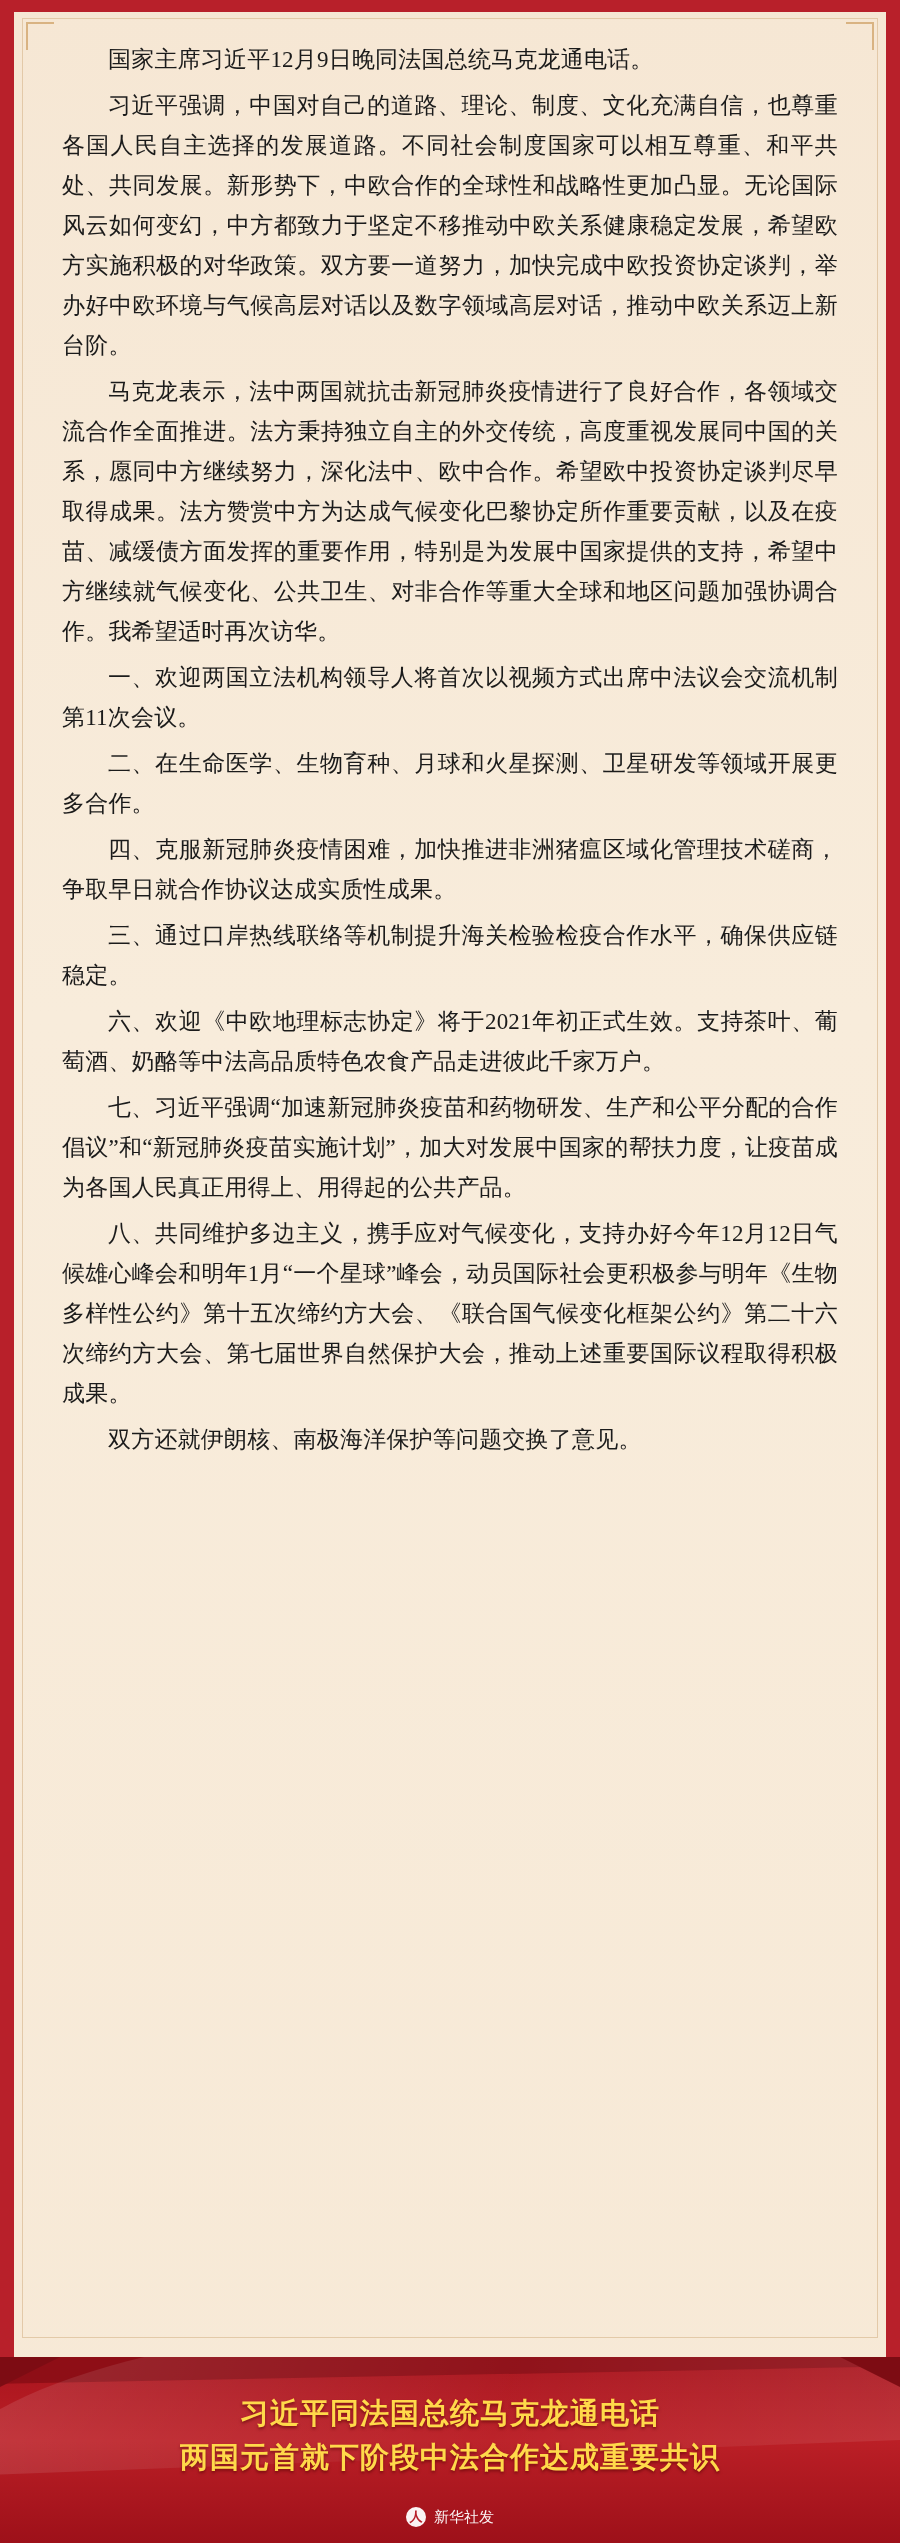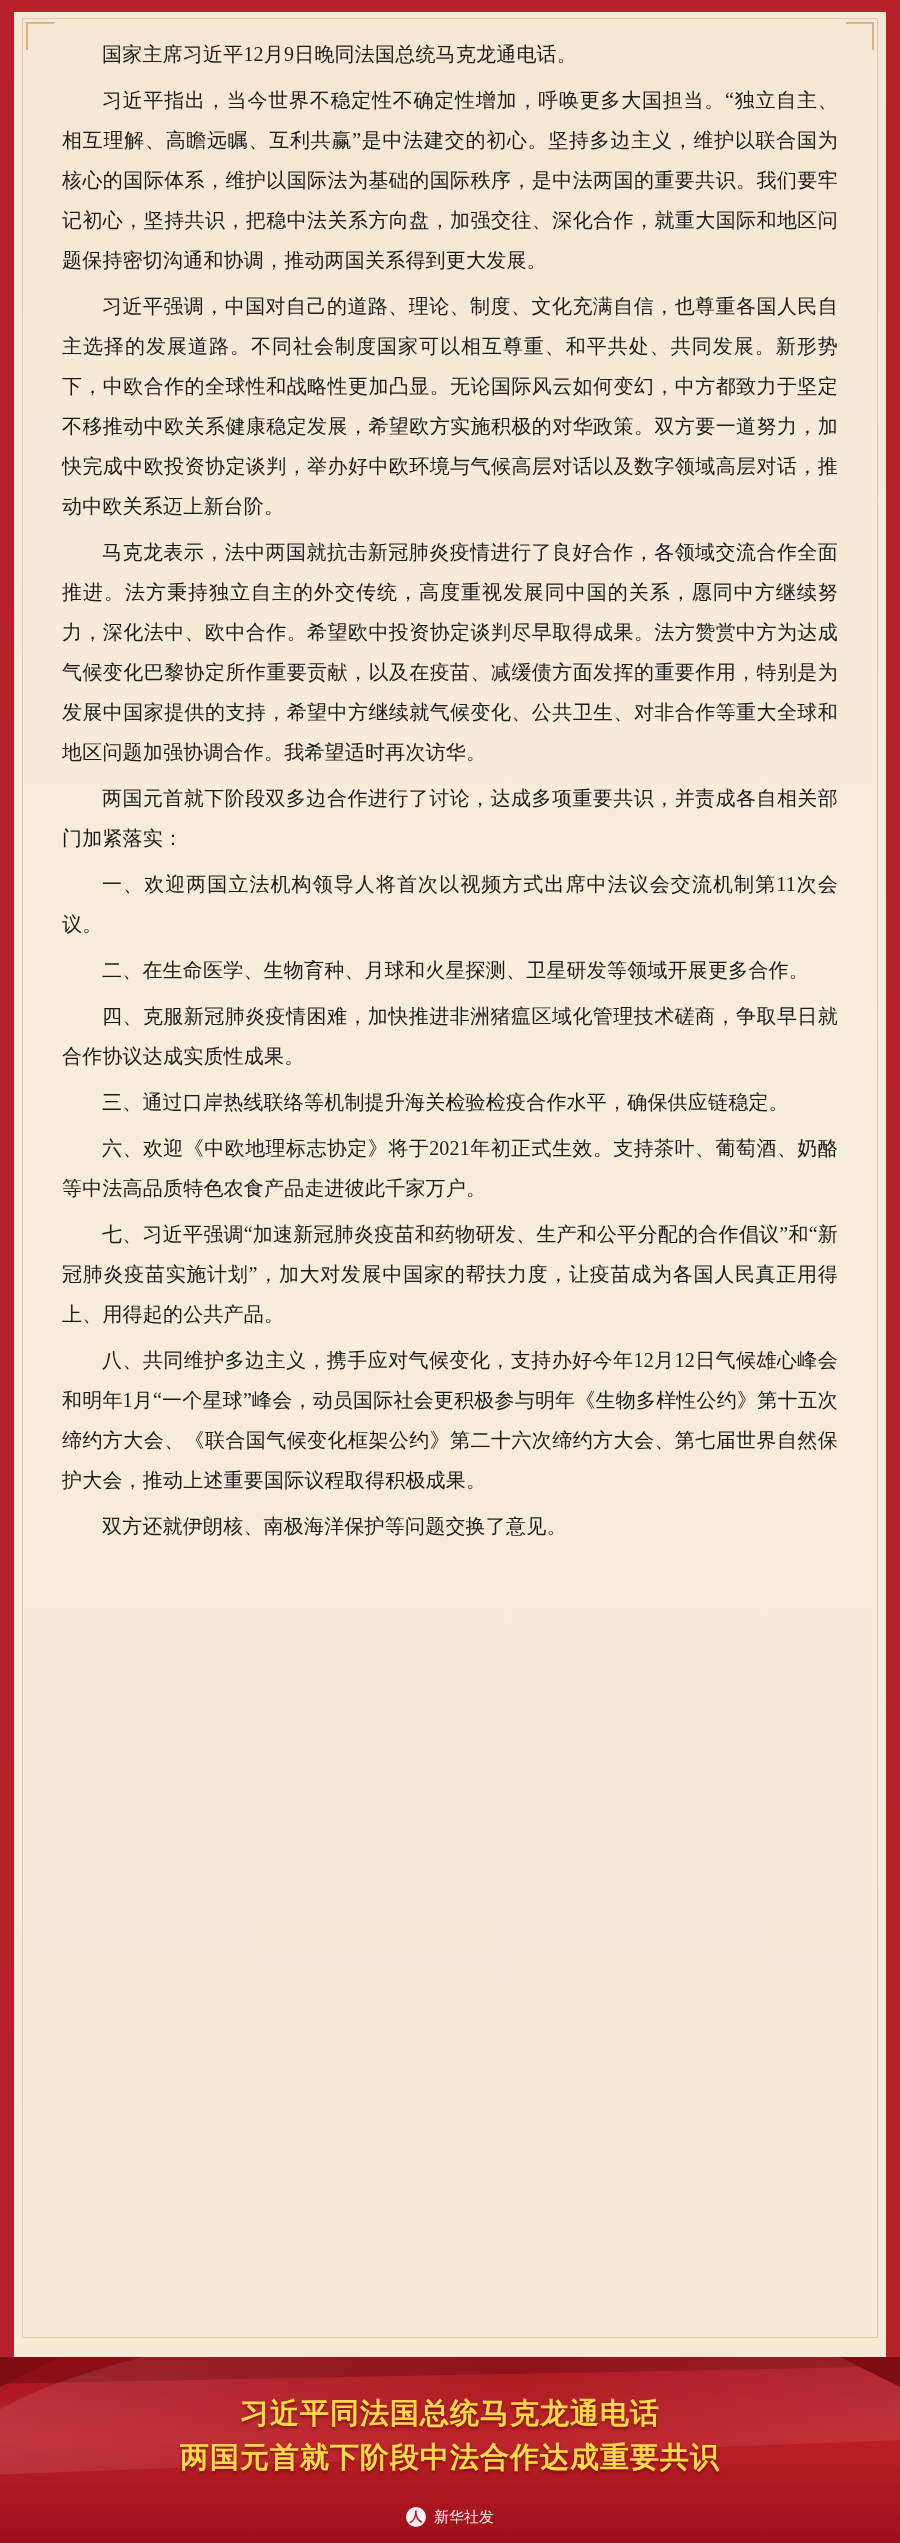--- a/index.html
+++ b/index.html
@@ -37,24 +37,24 @@
     width: 856px; height: 2320px;
     border: 1px solid #e3c9a8;
     box-sizing: border-box;
     pointer-events: none;
   }
 
   
   .article {
     position: absolute;
     left: 62px;
-    top: 34px;
+    top: 40px;
     width: 776px;
     color: #1b1b1b;
-    font-size: 20px;
+    font-size: 23px;
     line-height: 40px;
     text-align: justify;
     letter-spacing: 0.2px;
   }
   .article p {
     margin: 0 0 6px 0;
     text-indent: 2em;
   }
   .article p.first {
     text-indent: 2em;
@@ -163,24 +163,22 @@
 
 <div class="page">
   <div class="frame-outer"></div>
   <div class="frame-top"></div>
   <div class="frame-inner-line"></div>
   <div class="corner tl"></div>
   <div class="corner tr"></div>
 
   <div class="article">
     <p class="first">国家主席习近平12月9日晚同法国总统马克龙通电话。</p>
-    <p>习近平指出，当今世界不稳定性不确定性增加，呼唤更多大国担当。“独立自主、相互理解、高瞻远瞩、互利共赢”是中法建交的初心。坚持多边主义，维护以联合国为核心的国际体系，维护以国际法为基础的国际秩序，是中法两国的重要共识。我们要牢记初心，坚持共识，把稳中法关系方向盘，加强交往、深化合作，就重大国际和地区问题保持密切沟通和协调，推动两国关系得到更大发展。</p>
     <p>习近平强调，中国对自己的道路、理论、制度、文化充满自信，也尊重各国人民自主选择的发展道路。不同社会制度国家可以相互尊重、和平共处、共同发展。新形势下，中欧合作的全球性和战略性更加凸显。无论国际风云如何变幻，中方都致力于坚定不移推动中欧关系健康稳定发展，希望欧方实施积极的对华政策。双方要一道努力，加快完成中欧投资协定谈判，举办好中欧环境与气候高层对话以及数字领域高层对话，推动中欧关系迈上新台阶。</p>
     <p>马克龙表示，法中两国就抗击新冠肺炎疫情进行了良好合作，各领域交流合作全面推进。法方秉持独立自主的外交传统，高度重视发展同中国的关系，愿同中方继续努力，深化法中、欧中合作。希望欧中投资协定谈判尽早取得成果。法方赞赏中方为达成气候变化巴黎协定所作重要贡献，以及在疫苗、减缓债方面发挥的重要作用，特别是为发展中国家提供的支持，希望中方继续就气候变化、公共卫生、对非合作等重大全球和地区问题加强协调合作。我希望适时再次访华。</p>
-    <p>两国元首就下阶段双多边合作进行了讨论，达成多项重要共识，并责成各自相关部门加紧落实：</p>
     <p>一、欢迎两国立法机构领导人将首次以视频方式出席中法议会交流机制第11次会议。</p>
     <p>二、在生命医学、生物育种、月球和火星探测、卫星研发等领域开展更多合作。</p>
     <p>四、克服新冠肺炎疫情困难，加快推进非洲猪瘟区域化管理技术磋商，争取早日就合作协议达成实质性成果。</p>
     <p>三、通过口岸热线联络等机制提升海关检验检疫合作水平，确保供应链稳定。</p>
     <p>六、欢迎《中欧地理标志协定》将于2021年初正式生效。支持茶叶、葡萄酒、奶酪等中法高品质特色农食产品走进彼此千家万户。</p>
     <p>七、习近平强调“加速新冠肺炎疫苗和药物研发、生产和公平分配的合作倡议”和“新冠肺炎疫苗实施计划”，加大对发展中国家的帮扶力度，让疫苗成为各国人民真正用得上、用得起的公共产品。</p>
     <p>八、共同维护多边主义，携手应对气候变化，支持办好今年12月12日气候雄心峰会和明年1月“一个星球”峰会，动员国际社会更积极参与明年《生物多样性公约》第十五次缔约方大会、《联合国气候变化框架公约》第二十六次缔约方大会、第七届世界自然保护大会，推动上述重要国际议程取得积极成果。</p>
     <p>双方还就伊朗核、南极海洋保护等问题交换了意见。</p>
   </div>
 

